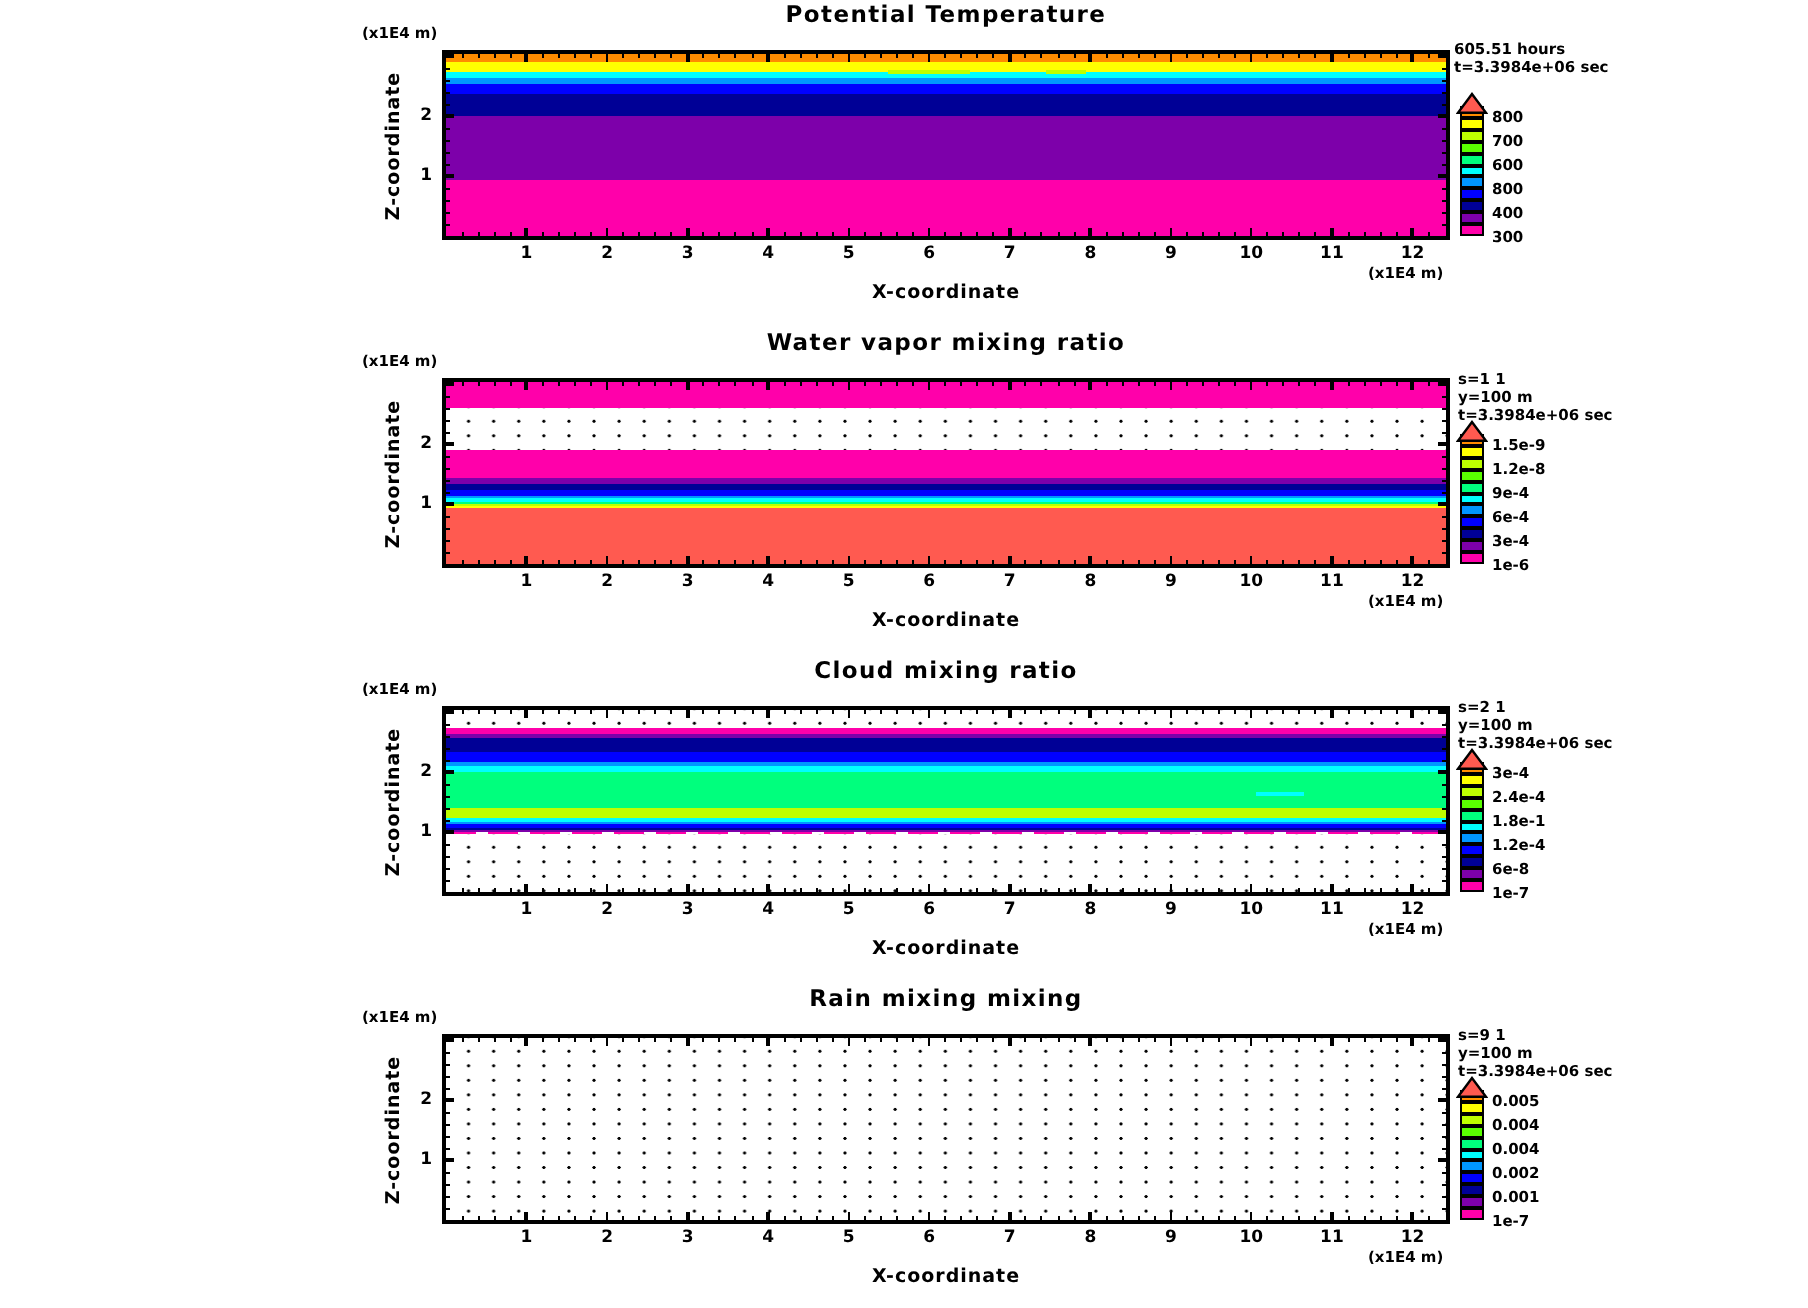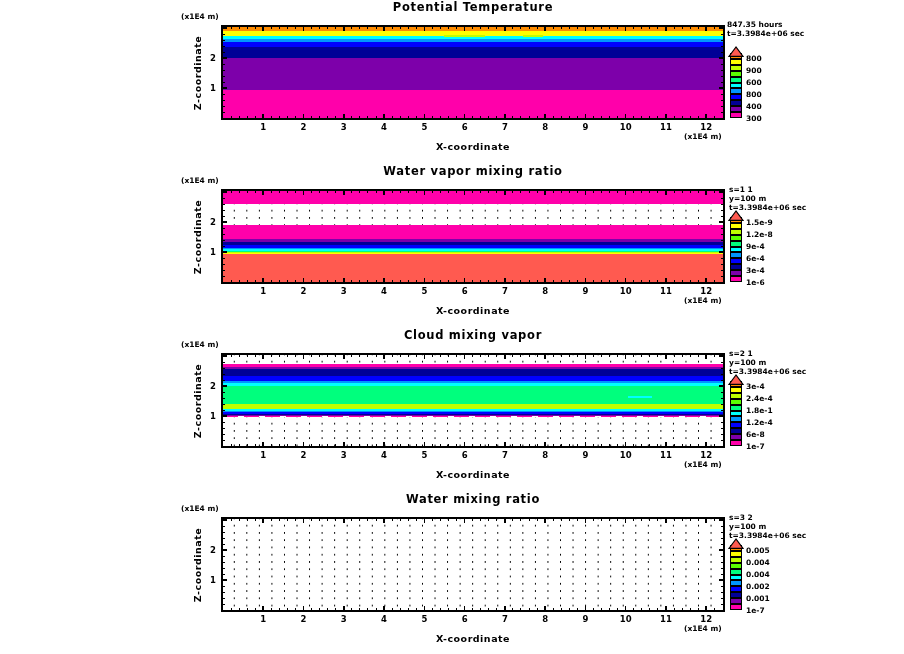--- a/index.html
+++ b/index.html
@@ -199,38 +199,38 @@
       <div class="ticklab" style="left: 494.89px; top: 122px; width: 20px; text-align: center;">7</div>
       <div class="ticklab" style="left: 535.16px; top: 122px; width: 20px; text-align: center;">8</div>
       <div class="ticklab" style="left: 575.43px; top: 122px; width: 20px; text-align: center;">9</div>
       <div class="ticklab" style="left: 615.7px; top: 122px; width: 20px; text-align: center;">10</div>
       <div class="ticklab" style="left: 655.97px; top: 122px; width: 20px; text-align: center;">11</div>
       <div class="ticklab" style="left: 696.24px; top: 122px; width: 20px; text-align: center;">12</div>
       <div class="ticklab" style="left: 202px; top: 83.07px; width: 14px; text-align: right;">1</div>
       <div class="ticklab" style="left: 202px; top: 53.14px; width: 14px; text-align: right;">2</div>
       <div class="small" style="left: 684px; top: 132px;">(x1E4 m)</div>
       <div class="axlabel" style="left: 221px; top: 141px; width: 504px; text-align: center;">X-coordinate</div>
-      <div class="small" style="left: 727px; top: 20px;">847.35 hours</div>
+      <div class="small" style="left: 727px; top: 20px;">605.51 hours</div>
       <div class="small" style="left: 727px; top: 29px;">t=3.3984e+06 sec</div>
       <div class="cbbox" style="left: 730px; top: 53px; width: 12px; height: 6px; background: rgb(255, 140, 0);"></div>
       <div class="cbbox" style="left: 730px; top: 59px; width: 12px; height: 6px; background: rgb(255, 255, 0);"></div>
       <div class="cbbox" style="left: 730px; top: 65px; width: 12px; height: 6px; background: rgb(190, 255, 0);"></div>
       <div class="cbbox" style="left: 730px; top: 71px; width: 12px; height: 6px; background: rgb(90, 255, 0);"></div>
       <div class="cbbox" style="left: 730px; top: 77px; width: 12px; height: 6px; background: rgb(0, 255, 125);"></div>
       <div class="cbbox" style="left: 730px; top: 83px; width: 12px; height: 5px; background: rgb(0, 255, 255);"></div>
       <div class="cbbox" style="left: 730px; top: 88px; width: 12px; height: 6px; background: rgb(0, 150, 255);"></div>
       <div class="cbbox" style="left: 730px; top: 94px; width: 12px; height: 6px; background: rgb(0, 0, 255);"></div>
       <div class="cbbox" style="left: 730px; top: 100px; width: 12px; height: 6px; background: rgb(0, 0, 150);"></div>
       <div class="cbbox" style="left: 730px; top: 106px; width: 12px; height: 6px; background: rgb(125, 0, 170);"></div>
       <div class="cbbox" style="left: 730px; top: 112px; width: 12px; height: 6px; background: rgb(255, 0, 170);"></div>
       <div style="left: 728px; top: 42px; width: 16px; height: 11px;"><svg width="16" height="11">
           <polygon points="8,1 1,10.4 15,10.4" fill="#ff5a50" stroke="#000" stroke-width="1.2"></polygon>
         </svg></div>
       <div class="small" style="left: 746px; top: 54.4091px;">800</div>
-      <div class="small" style="left: 746px; top: 66.2273px;">900</div>
+      <div class="small" style="left: 746px; top: 66.2273px;">700</div>
       <div class="small" style="left: 746px; top: 78.0455px;">600</div>
       <div class="small" style="left: 746px; top: 89.8636px;">800</div>
       <div class="small" style="left: 746px; top: 101.682px;">400</div>
       <div class="small" style="left: 746px; top: 113.5px;">300</div>
     </div>
     <div style="left: 0px; top: 0px;">
       <div class="title" style="left: 221px; top: 164px; width: 504px;">Water vapor mixing ratio</div>
       <div class="small" style="left: 181px; top: 176px;">(x1E4 m)</div>
       <div class="axlabel ylab" style="left: 197px; top: 236.5px;">Z-coordinate</div>
       <div class="plot" style="left: 221px; top: 189px;">
@@ -433,21 +433,21 @@
           <polygon points="8,1 1,10.4 15,10.4" fill="#ff5a50" stroke="#000" stroke-width="1.2"></polygon>
         </svg></div>
       <div class="small" style="left: 746px; top: 218.409px;">1.5e-9</div>
       <div class="small" style="left: 746px; top: 230.227px;">1.2e-8</div>
       <div class="small" style="left: 746px; top: 242.045px;">9e-4</div>
       <div class="small" style="left: 746px; top: 253.864px;">6e-4</div>
       <div class="small" style="left: 746px; top: 265.682px;">3e-4</div>
       <div class="small" style="left: 746px; top: 277.5px;">1e-6</div>
     </div>
     <div style="left: 0px; top: 0px;">
-      <div class="title" style="left: 221px; top: 328px; width: 504px;">Cloud mixing vapor</div>
+      <div class="title" style="left: 221px; top: 328px; width: 504px;">Cloud mixing ratio</div>
       <div class="small" style="left: 181px; top: 340px;">(x1E4 m)</div>
       <div class="axlabel ylab" style="left: 197px; top: 400.5px;">Z-coordinate</div>
       <div class="plot" style="left: 221px; top: 353px;">
         <div class="dots" style="left: 0px; top: 61.6558px; width: 500px; height: 29.3314px;"></div>
         <div style="left: 0px; top: 60.4586px; width: 500px; height: 1.1972px; background-image: repeating-linear-gradient(90deg, rgb(255, 0, 170) 0px, rgb(255, 0, 170) 15px, rgb(255, 255, 255) 15px, rgb(255, 255, 255) 21px);"></div>
         <div style="left: 0px; top: 59.5607px; width: 500px; height: 1px; background: rgb(125, 0, 170);"></div>
         <div style="left: 0px; top: 58.6628px; width: 500px; height: 1px; background: rgb(0, 0, 150);"></div>
         <div style="left: 0px; top: 57.1663px; width: 500px; height: 1.4965px; background: rgb(0, 0, 255);"></div>
         <div style="left: 0px; top: 55.9691px; width: 500px; height: 1.1972px; background: rgb(0, 150, 255);"></div>
         <div style="left: 0px; top: 53.874px; width: 500px; height: 2.0951px; background: rgb(0, 255, 255);"></div>
@@ -648,21 +648,21 @@
           <polygon points="8,1 1,10.4 15,10.4" fill="#ff5a50" stroke="#000" stroke-width="1.2"></polygon>
         </svg></div>
       <div class="small" style="left: 746px; top: 382.409px;">3e-4</div>
       <div class="small" style="left: 746px; top: 394.227px;">2.4e-4</div>
       <div class="small" style="left: 746px; top: 406.045px;">1.8e-1</div>
       <div class="small" style="left: 746px; top: 417.864px;">1.2e-4</div>
       <div class="small" style="left: 746px; top: 429.682px;">6e-8</div>
       <div class="small" style="left: 746px; top: 441.5px;">1e-7</div>
     </div>
     <div style="left: 0px; top: 0px;">
-      <div class="title" style="left: 221px; top: 492px; width: 504px;">Water mixing ratio</div>
+      <div class="title" style="left: 221px; top: 492px; width: 504px;">Rain mixing mixing</div>
       <div class="small" style="left: 181px; top: 504px;">(x1E4 m)</div>
       <div class="axlabel ylab" style="left: 197px; top: 564.5px;">Z-coordinate</div>
       <div class="plot" style="left: 221px; top: 517px;">
         <div class="dots" style="left: 0px; top: 0px; width: 500px; height: 90.9872px;"></div>
         <div class="tick" style="left: 7.554px; top: 0px; width: 1px; height: 2.3px;"></div>
         <div class="tick" style="left: 7.554px; top: 88.7px; width: 1px; height: 2.3px;"></div>
         <div class="tick" style="left: 15.608px; top: 0px; width: 1px; height: 2.3px;"></div>
         <div class="tick" style="left: 15.608px; top: 88.7px; width: 1px; height: 2.3px;"></div>
         <div class="tick" style="left: 23.662px; top: 0px; width: 1px; height: 2.3px;"></div>
         <div class="tick" style="left: 23.662px; top: 88.7px; width: 1px; height: 2.3px;"></div>
@@ -822,21 +822,21 @@
       <div class="ticklab" style="left: 494.89px; top: 614px; width: 20px; text-align: center;">7</div>
       <div class="ticklab" style="left: 535.16px; top: 614px; width: 20px; text-align: center;">8</div>
       <div class="ticklab" style="left: 575.43px; top: 614px; width: 20px; text-align: center;">9</div>
       <div class="ticklab" style="left: 615.7px; top: 614px; width: 20px; text-align: center;">10</div>
       <div class="ticklab" style="left: 655.97px; top: 614px; width: 20px; text-align: center;">11</div>
       <div class="ticklab" style="left: 696.24px; top: 614px; width: 20px; text-align: center;">12</div>
       <div class="ticklab" style="left: 202px; top: 575.07px; width: 14px; text-align: right;">1</div>
       <div class="ticklab" style="left: 202px; top: 545.14px; width: 14px; text-align: right;">2</div>
       <div class="small" style="left: 684px; top: 624px;">(x1E4 m)</div>
       <div class="axlabel" style="left: 221px; top: 633px; width: 504px; text-align: center;">X-coordinate</div>
-      <div class="small" style="left: 729px; top: 513px;">s=3 2</div>
+      <div class="small" style="left: 729px; top: 513px;">s=9 1</div>
       <div class="small" style="left: 729px; top: 522px;">y=100 m</div>
       <div class="small" style="left: 729px; top: 531px;">t=3.3984e+06 sec</div>
       <div class="cbbox" style="left: 730px; top: 545px; width: 12px; height: 6px; background: rgb(255, 140, 0);"></div>
       <div class="cbbox" style="left: 730px; top: 551px; width: 12px; height: 6px; background: rgb(255, 255, 0);"></div>
       <div class="cbbox" style="left: 730px; top: 557px; width: 12px; height: 6px; background: rgb(190, 255, 0);"></div>
       <div class="cbbox" style="left: 730px; top: 563px; width: 12px; height: 6px; background: rgb(90, 255, 0);"></div>
       <div class="cbbox" style="left: 730px; top: 569px; width: 12px; height: 6px; background: rgb(0, 255, 125);"></div>
       <div class="cbbox" style="left: 730px; top: 575px; width: 12px; height: 5px; background: rgb(0, 255, 255);"></div>
       <div class="cbbox" style="left: 730px; top: 580px; width: 12px; height: 6px; background: rgb(0, 150, 255);"></div>
       <div class="cbbox" style="left: 730px; top: 586px; width: 12px; height: 6px; background: rgb(0, 0, 255);"></div>

